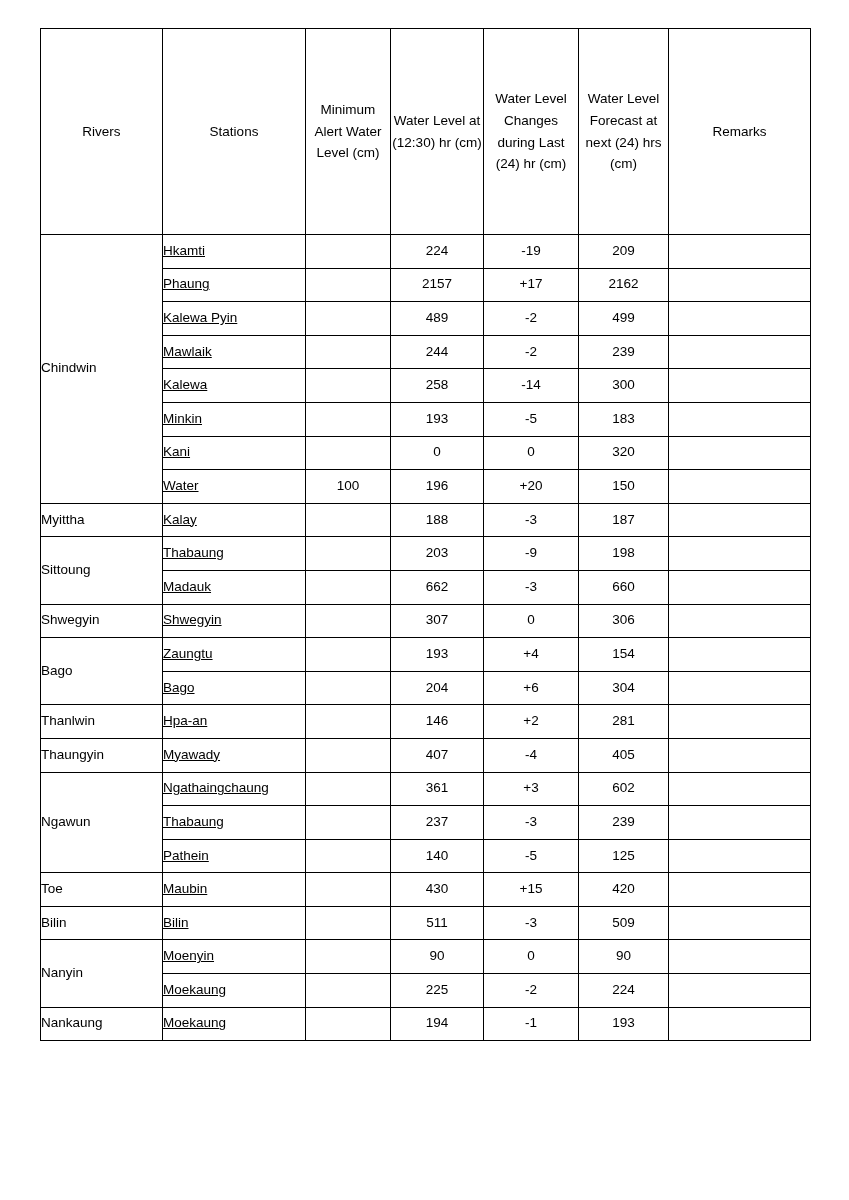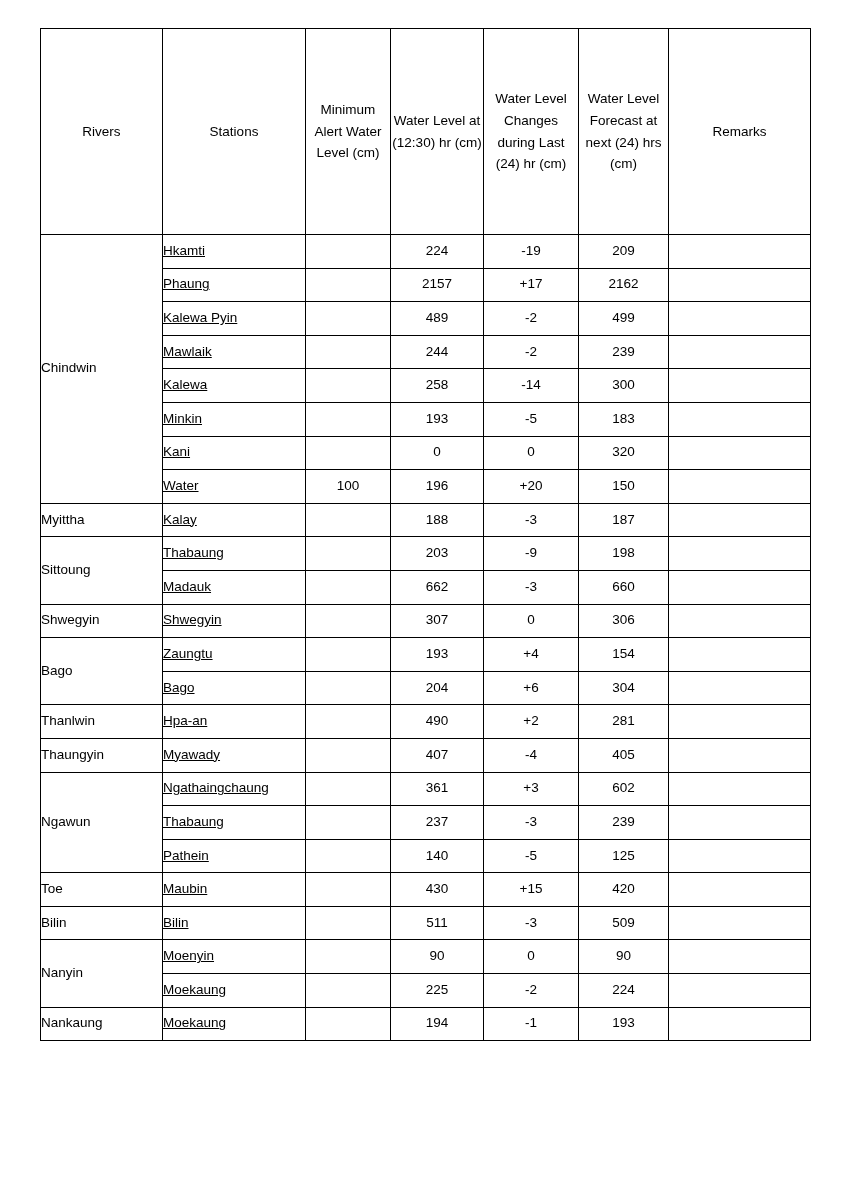--- a/index.html
+++ b/index.html
@@ -231,21 +231,21 @@
           <td class="num-cell"></td>
           <td class="num-cell">204</td>
           <td class="num-cell">+6</td>
           <td class="num-cell">304</td>
           <td class="remarks-cell"></td>
         </tr>
         <tr>
           <td class="river-cell">Thanlwin</td>
           <td class="station-cell">Hpa-an</td>
           <td class="num-cell"></td>
-          <td class="num-cell">490</td>
+          <td class="num-cell">146</td>
           <td class="num-cell">+2</td>
           <td class="num-cell">281</td>
           <td class="remarks-cell"></td>
         </tr>
         <tr>
           <td class="river-cell">Thaungyin</td>
           <td class="station-cell">Myawady</td>
           <td class="num-cell"></td>
           <td class="num-cell">407</td>
           <td class="num-cell">-4</td>

